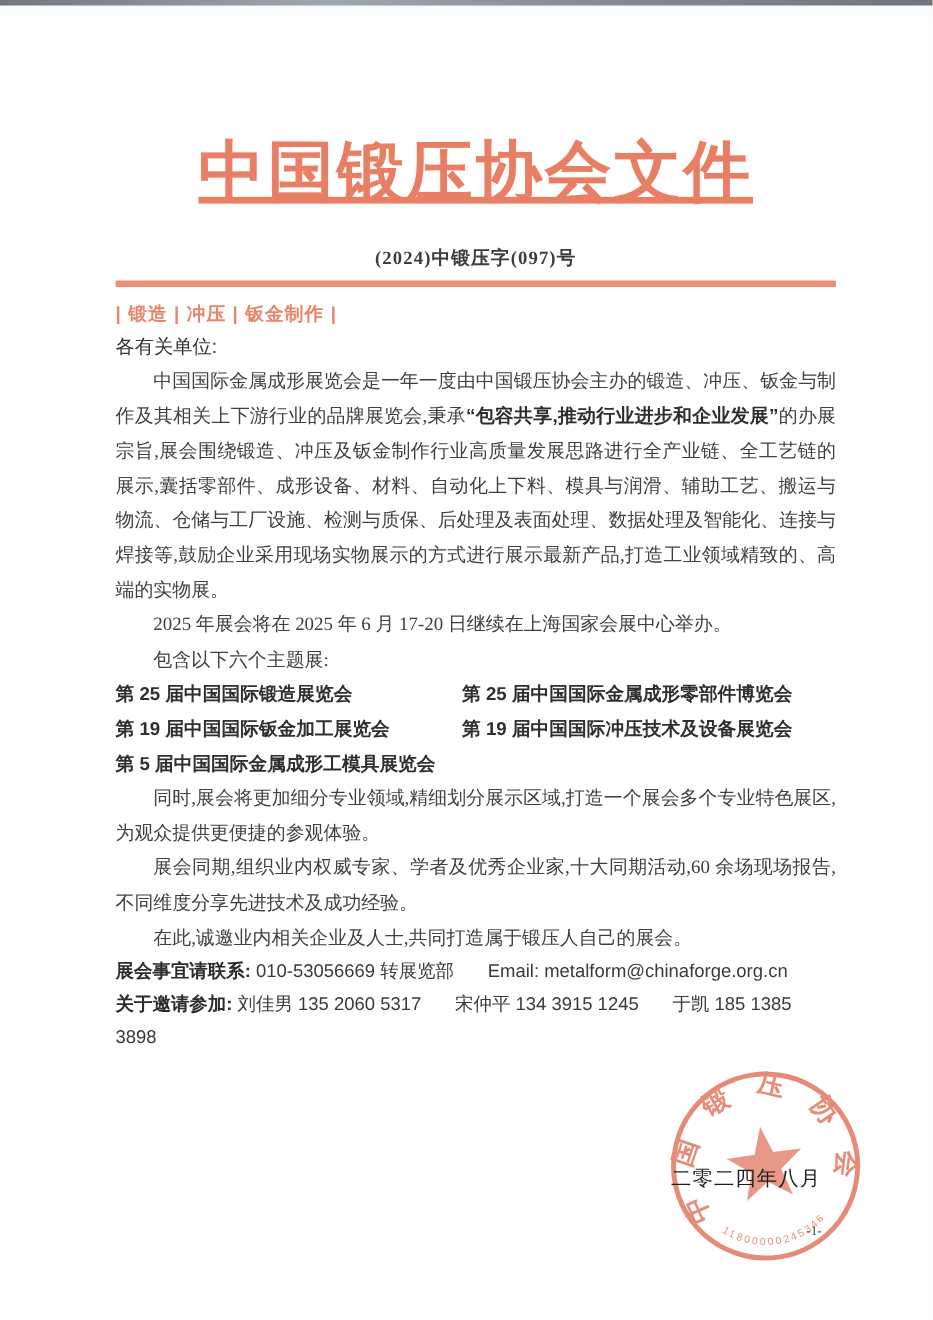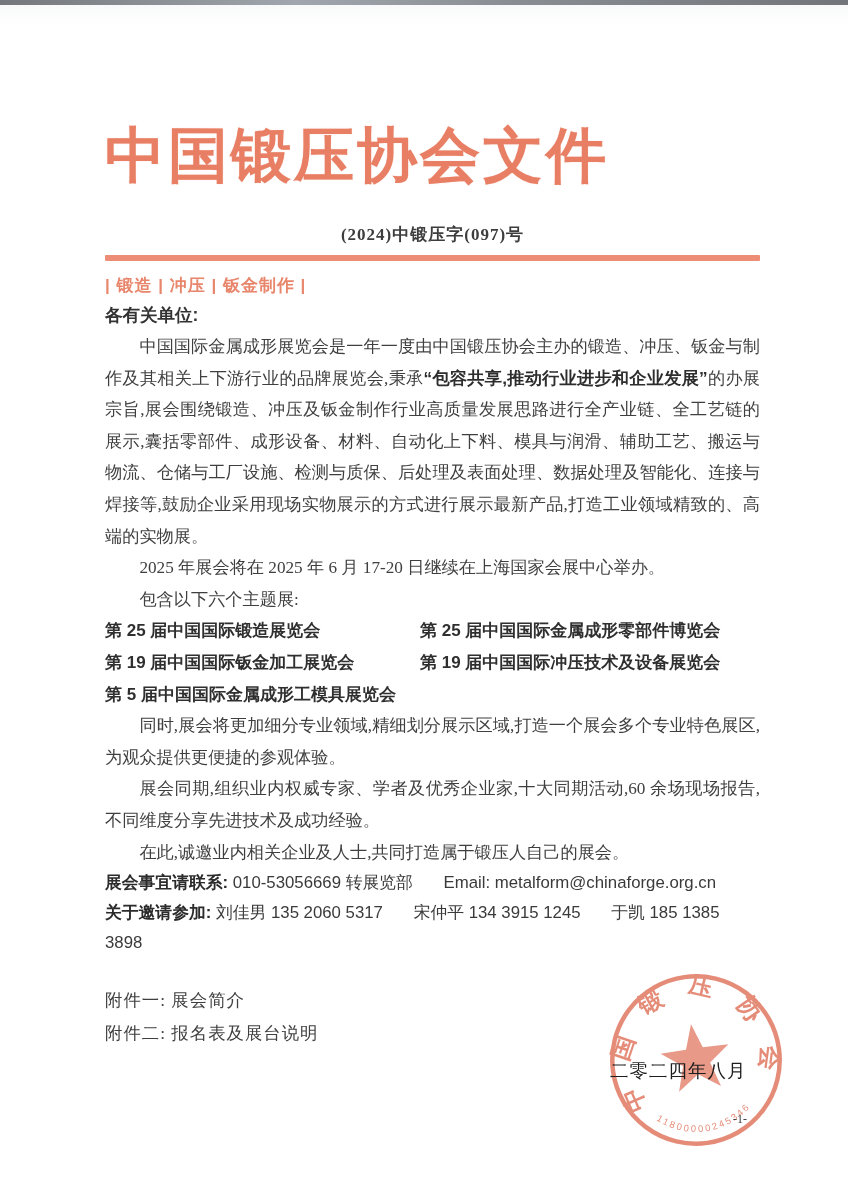--- a/index.html
+++ b/index.html
@@ -13,25 +13,26 @@
     background:linear-gradient(180deg,#f7f8f9 0,#ffffff 26px,#ffffff 100%);
   }
   .scan-band {
     position:absolute; top:0; left:0; width:848px; height:5px;
     background:linear-gradient(90deg,#5d6166 0,#9198a0 35%,#767b82 60%,#5a5e63 100%);
     opacity:.85;
   }
   .content { position:relative; padding:0 88px 0 105px; }
 
   .org-title {
-    margin-top:116px; text-align:left;
+    margin-top:116px; text-align:center;
     font-size:60px; font-weight:bold; letter-spacing:3px;
     color:#e87f64;
     font-family:"Liberation Serif","DejaVu Serif",serif;
     text-shadow:0 0 1px rgba(232,127,100,.45);
+    text-decoration:underline;
   }
   .doc-number {
     margin-top:26px; text-align:center;
     font-size:17px; color:#3d3d3d; letter-spacing:1px;font-weight:bold;
   }
   .red-rule {
     margin-top:9px; height:6px; width:100%;
     background:#ee8d76; border-radius:1px;
   }
   .tagline {
@@ -40,21 +41,21 @@
     font-family:"Liberation Sans","DejaVu Sans",sans-serif;
     letter-spacing:1px;
   }
   .notice-title {
     margin-top:11px; text-align:center;
     font-size:23.5px; font-weight:bold; color:#2d2d2d;
     line-height:46px;
     font-family:"Liberation Sans","DejaVu Sans",sans-serif;
   }
   .salutation {
-    margin-top:3px; font-size:17.5px; font-weight:bold; color:#333;
+    margin-top:3px; font-size:17.5px; font-weight:normal; color:#333;
     font-family:"Liberation Sans","DejaVu Sans",sans-serif;
     line-height:31px;
   }
   p.body-para {
     font-size:17.2px; line-height:31.6px; color:#3f3f3f;
     text-align:justify; text-indent:2em;
   }
   p.body-para .bold-seg {
     font-weight:bold; color:#2d2d2d;
     font-family:"Liberation Sans","DejaVu Sans",sans-serif;
@@ -124,24 +125,20 @@
       <span class="val">010-53056669 转展览部</span>
       <span class="val">Email: metalform@chinaforge.org.cn</span>
     </div>
     <div class="contact-line">
       <span class="lbl">关于邀请参加:</span>
       <span class="val">刘佳男 135 2060 5317</span>
       <span class="val">宋仲平 134 3915 1245</span>
       <span class="val">于凯 185 1385 3898</span>
     </div>
 
-    <div class="attachments">
-      <div class="attachment-item">附件一: 展会简介</div>
-      <div class="attachment-item">附件二: 报名表及展台说明</div>
-    </div>
   </div>
 
   <div class="seal-wrap">
     <svg viewBox="0 0 200 200">
       <g opacity="0.76" transform="rotate(-8 100 100)">
         <circle cx="100" cy="100" r="93" fill="none" stroke="#dd6950" stroke-width="5"></circle>
         <polygon points="100,60 109.4,87.1 138,87.6 115.2,104.9 123.5,132.4 100,116 76.5,132.4 84.8,104.9 62,87.6 90.6,87.1" fill="#dd6950" opacity="0.9"></polygon>
         <path id="sealArc" d="M 37.6 136 A 72 72 0 1 1 162.4 136" fill="none"></path>
         <text font-size="27" font-weight="bold" fill="#dd6950" letter-spacing="26" text-anchor="middle" font-family="Liberation Serif, DejaVu Serif, serif">
           <textPath href="#sealArc" startOffset="50%">中国锻压协会</textPath>

